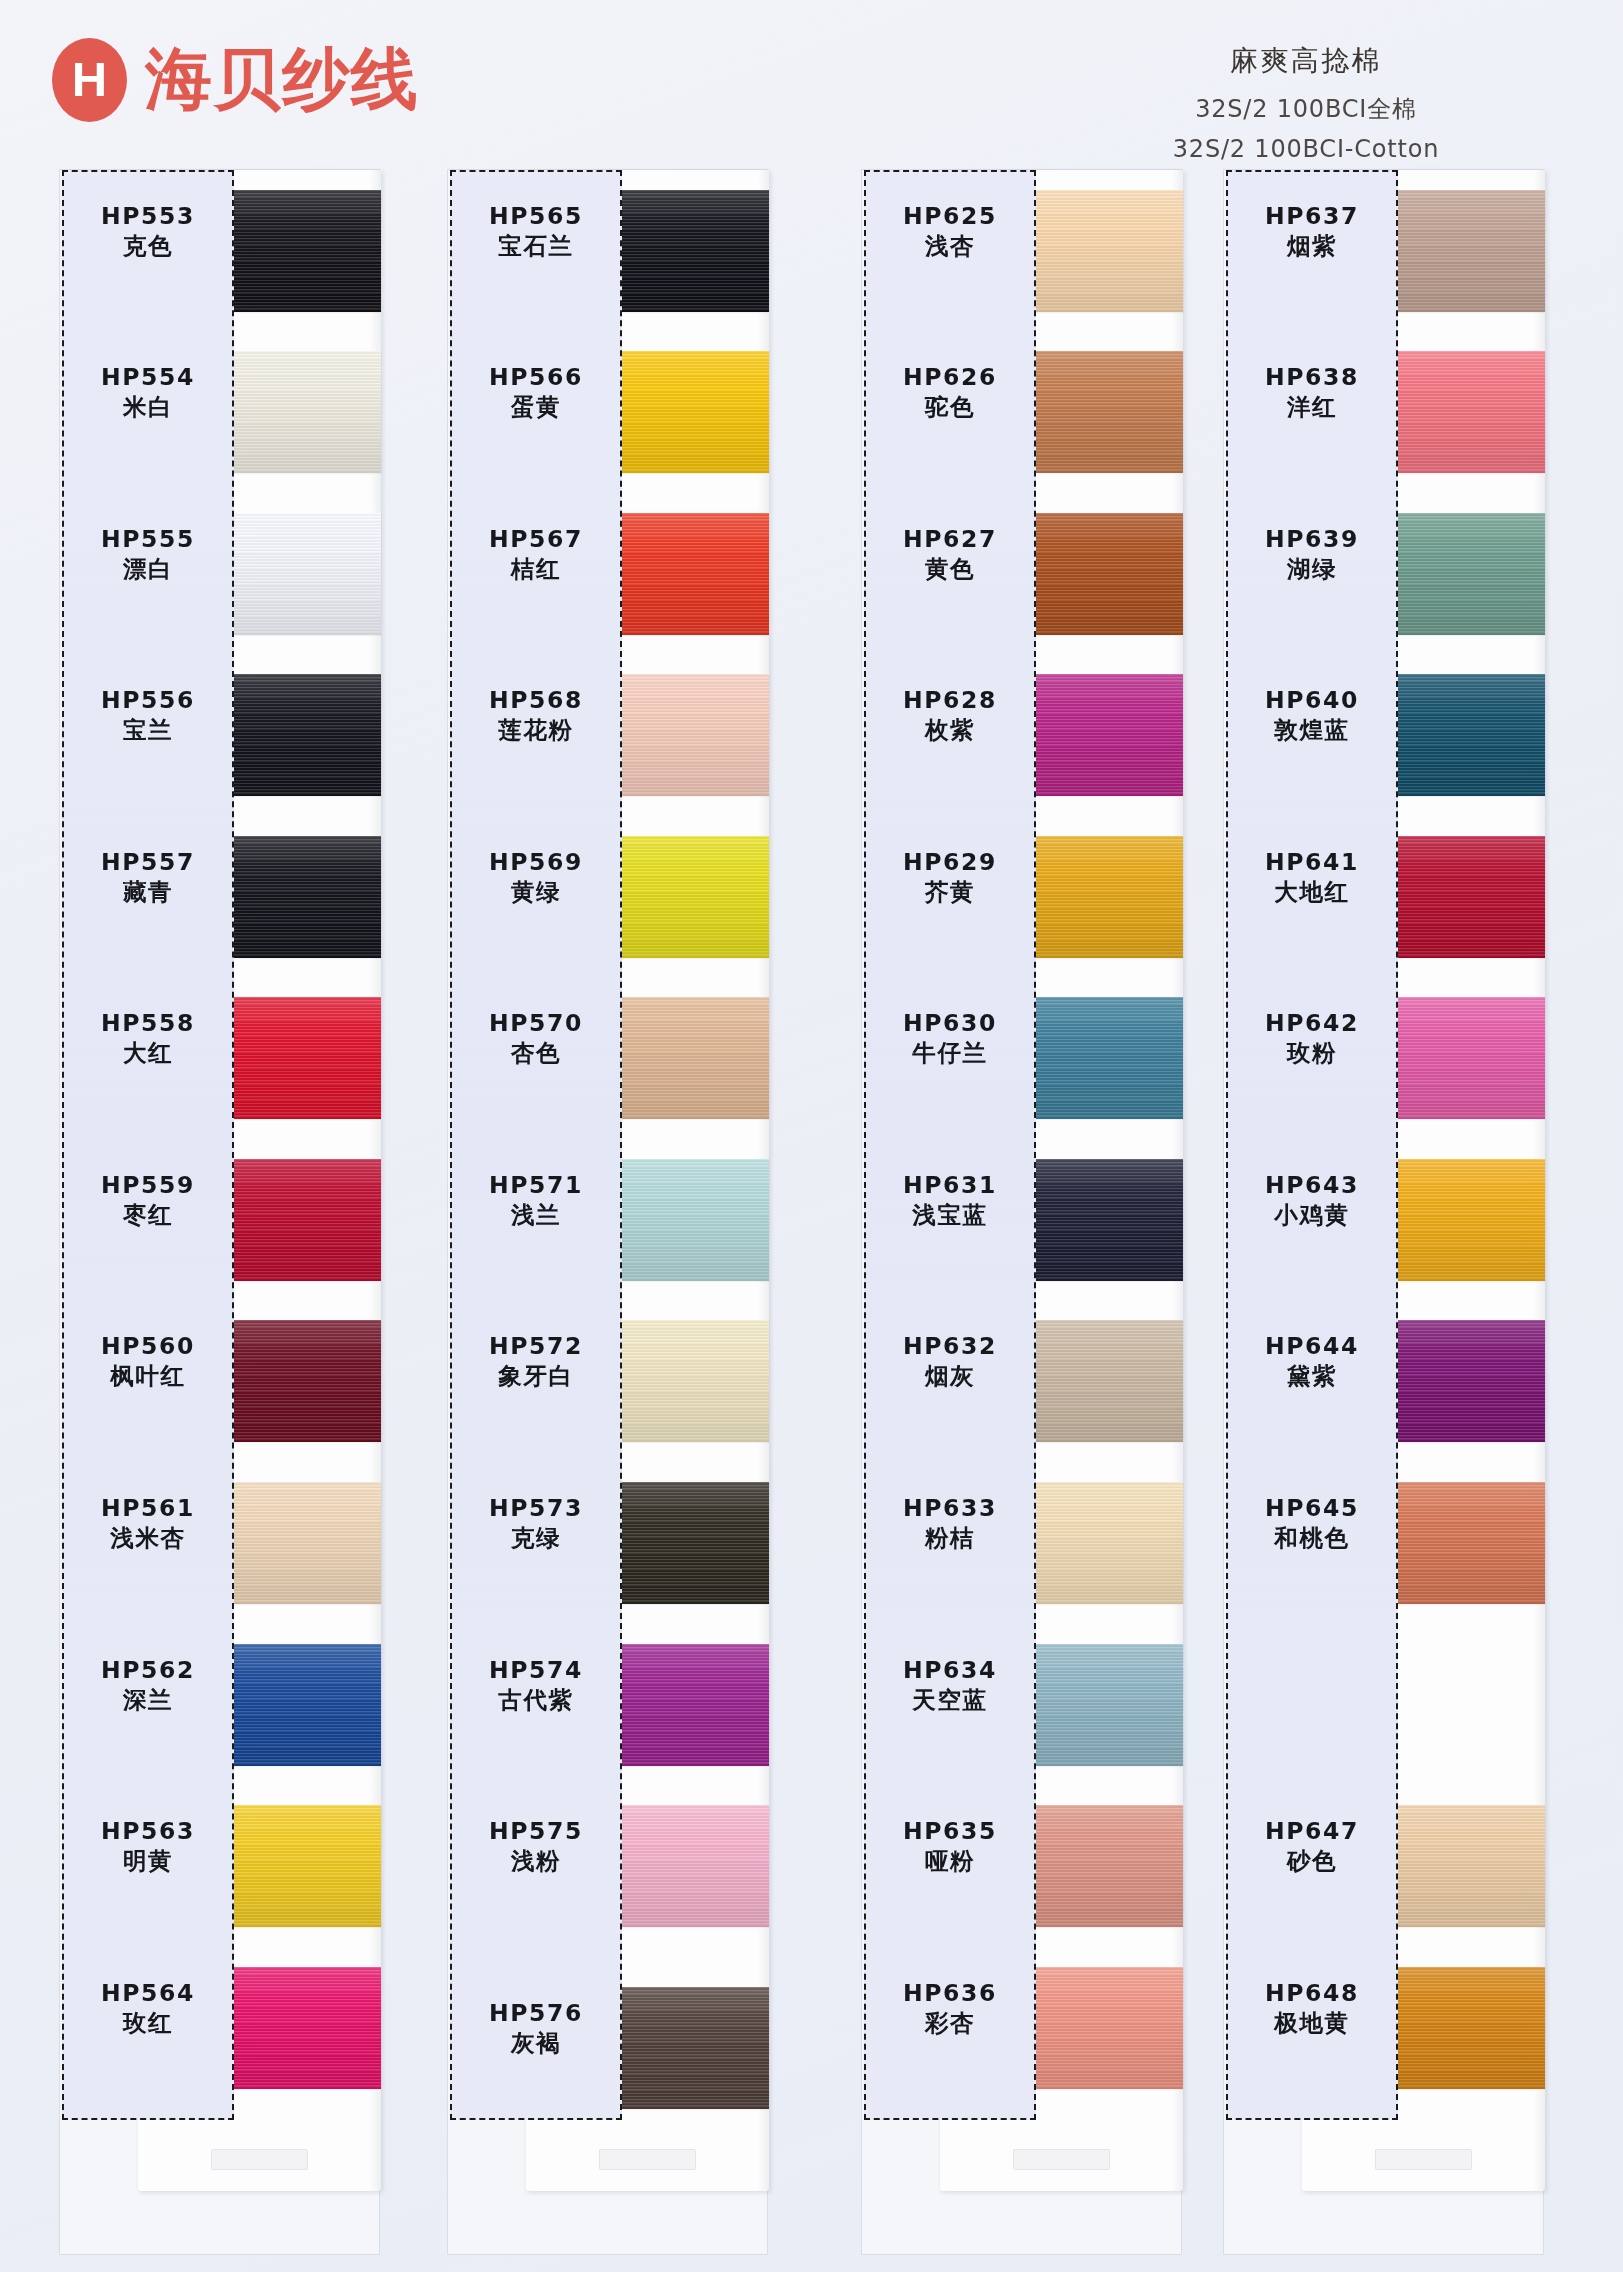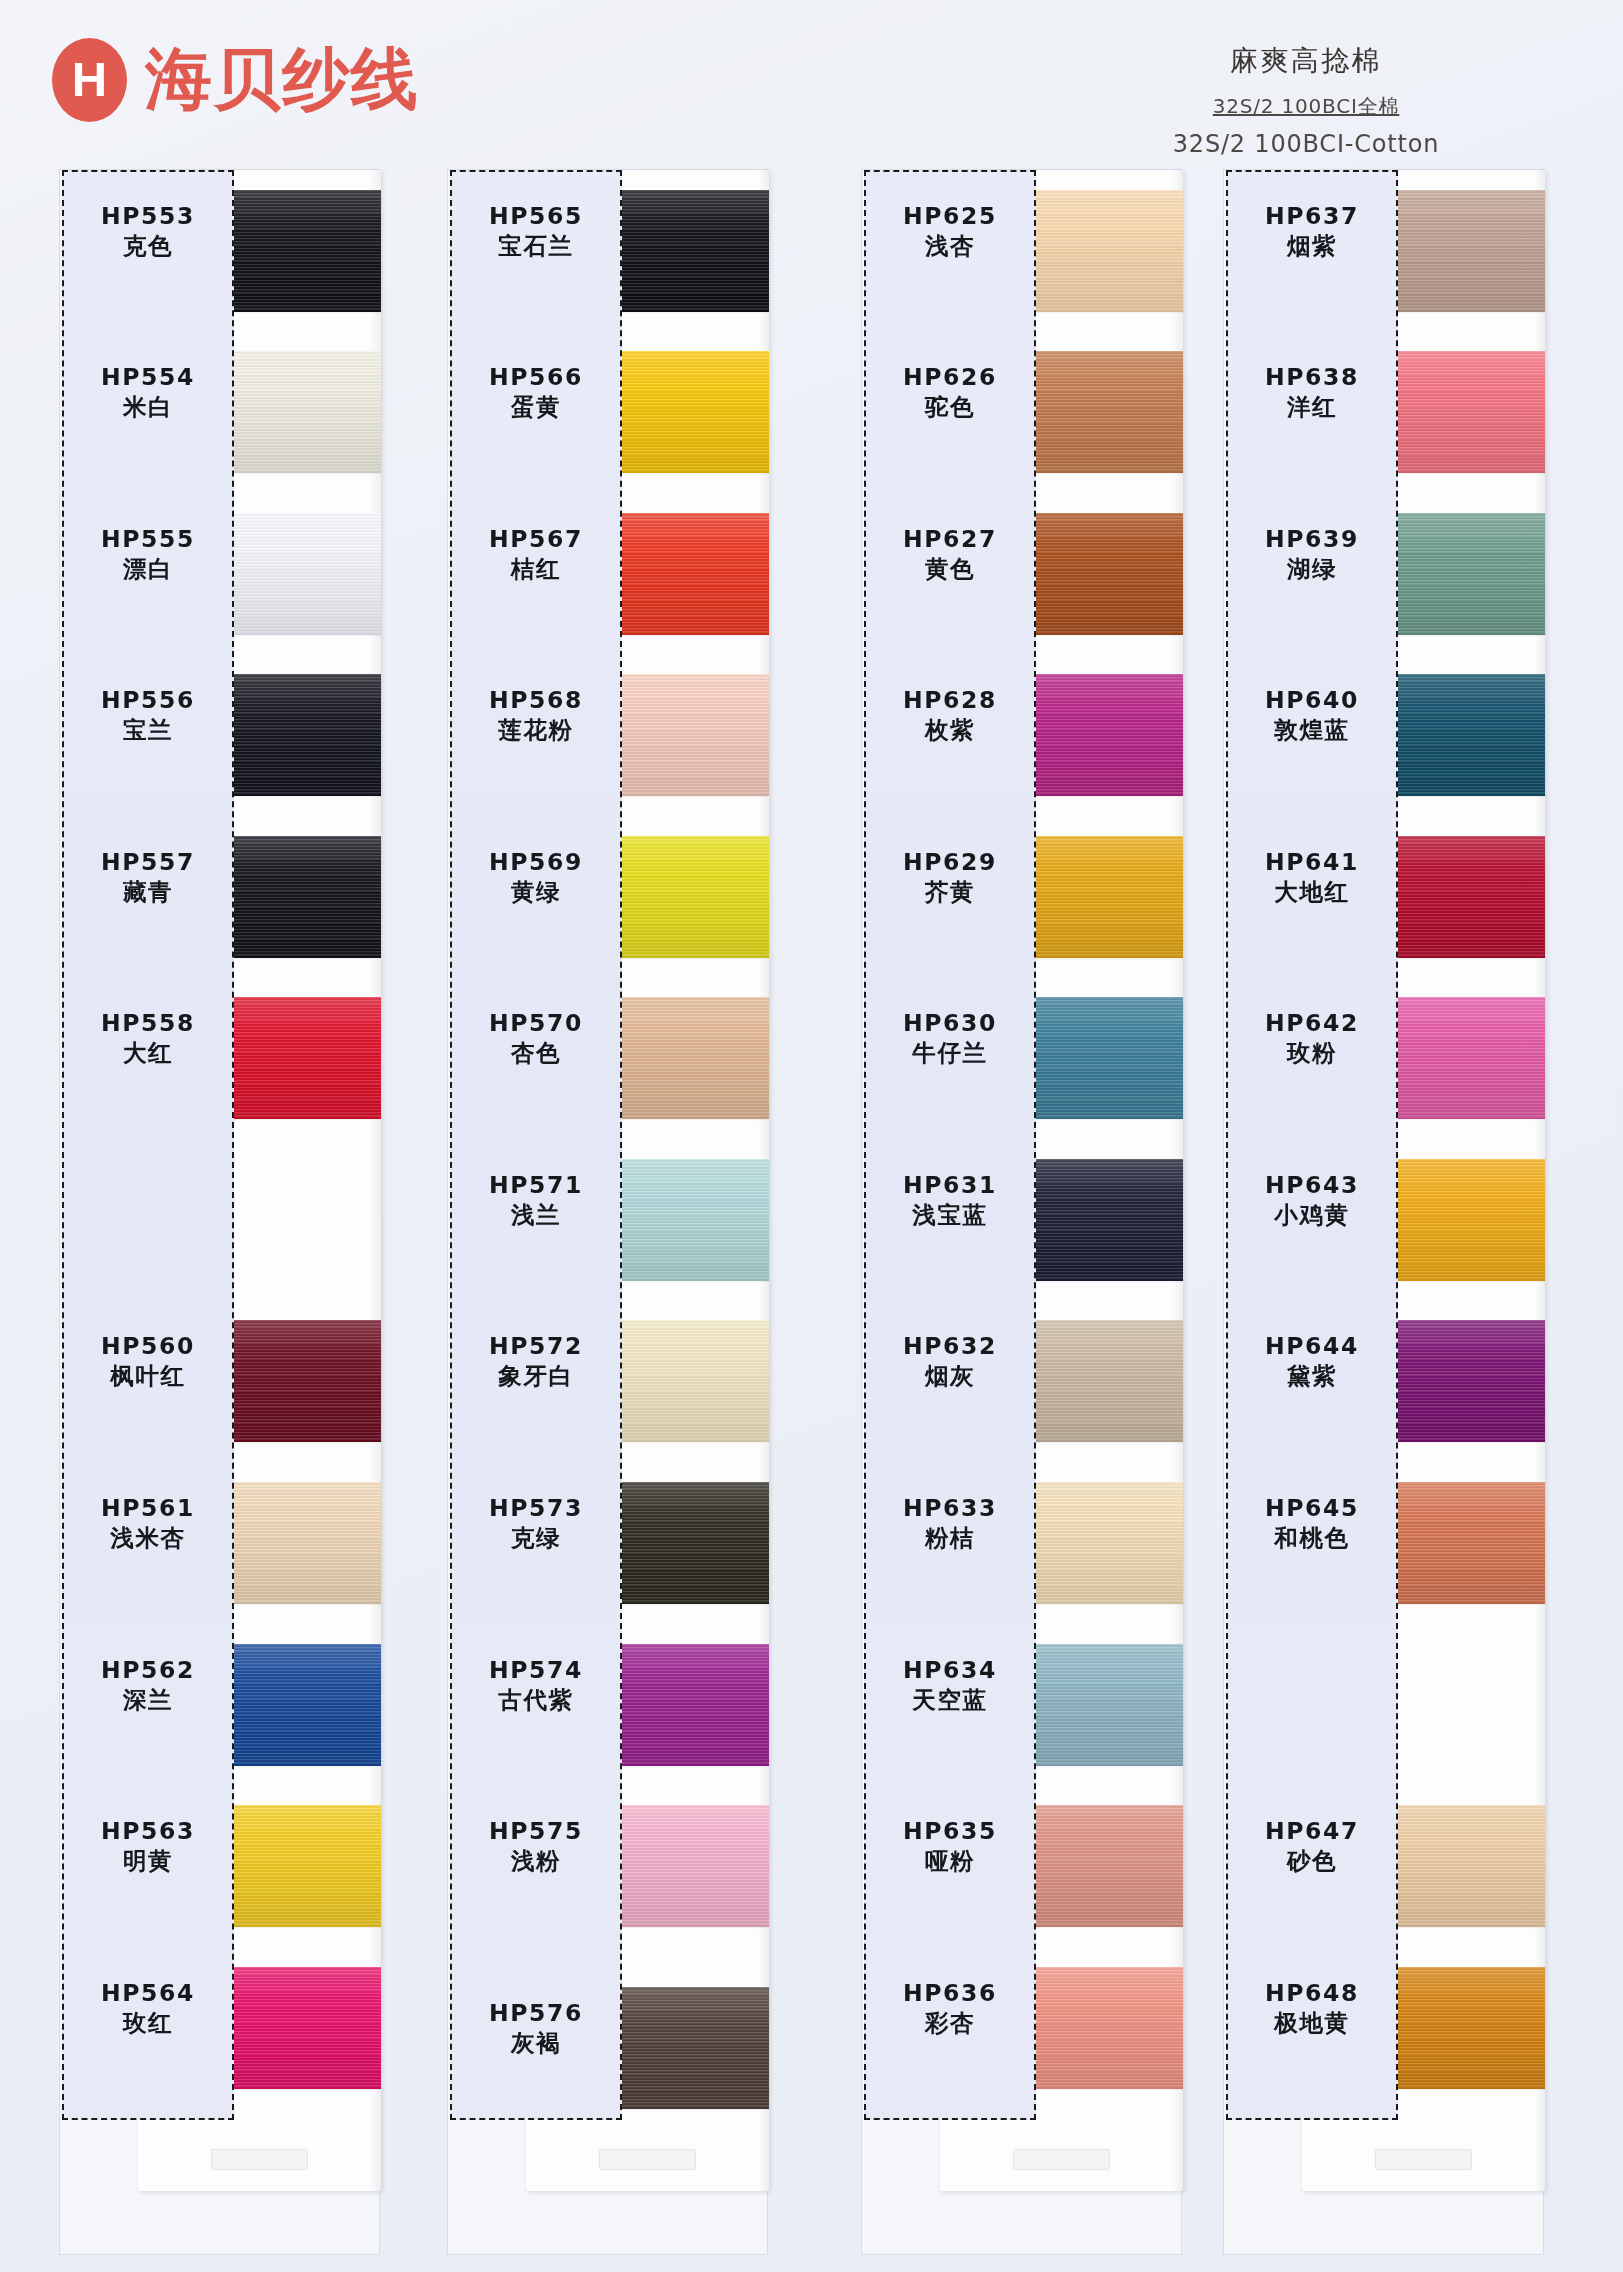--- a/index.html
+++ b/index.html
@@ -39,22 +39,22 @@
   }
   .spec {
     position: absolute; right: 49px; top: 42px;
     width: 536px; text-align: center; color: #4a4540;
   }
   .spec-title {
     font-size: 28px; letter-spacing: 2.4px; color: #3b3632;
     font-family: "DejaVu Sans", sans-serif; margin-bottom: 13px;
   }
   .spec-sub {
-    font-size: 20px; letter-spacing: 0.8px; color: #4d4843;
-    font-family: "DejaVu Sans", sans-serif; margin-bottom: 9.7px; text-decoration: underline;
+    font-size: 24px; letter-spacing: 0.8px; color: #4d4843;
+    font-family: "DejaVu Sans", sans-serif; margin-bottom: 9.7px;
   }
   .spec-sub2 {
     font-size: 24px; letter-spacing: 0.8px; color: #4d4843;
     font-family: "DejaVu Sans", sans-serif;
   }
 
   
   .sheet {
     position: absolute; top: 167px; left: 0;
     width: 1623px; height: 2105px;
@@ -226,20 +226,30 @@
           <div class="row" style="top: 812px;">
             <div class="swatch" style="background: rgb(226, 16, 42);">
               <div class="fibers"></div>
               <div class="sheen"></div>
             </div>
             <div class="lbl">
               <div class="code">HP558</div>
               <div class="cname">大红</div>
             </div>
           </div>
+          <div class="row" style="top: 974px;">
+            <div class="swatch" style="background: rgb(191, 10, 46);">
+              <div class="fibers"></div>
+              <div class="sheen"></div>
+            </div>
+            <div class="lbl">
+              <div class="code">HP559</div>
+              <div class="cname">枣红</div>
+            </div>
+          </div>
           <div class="row" style="top: 1135px;">
             <div class="swatch" style="background: rgb(110, 14, 34);">
               <div class="fibers"></div>
               <div class="sheen"></div>
             </div>
             <div class="lbl">
               <div class="code">HP560</div>
               <div class="cname">枫叶红</div>
             </div>
           </div>

